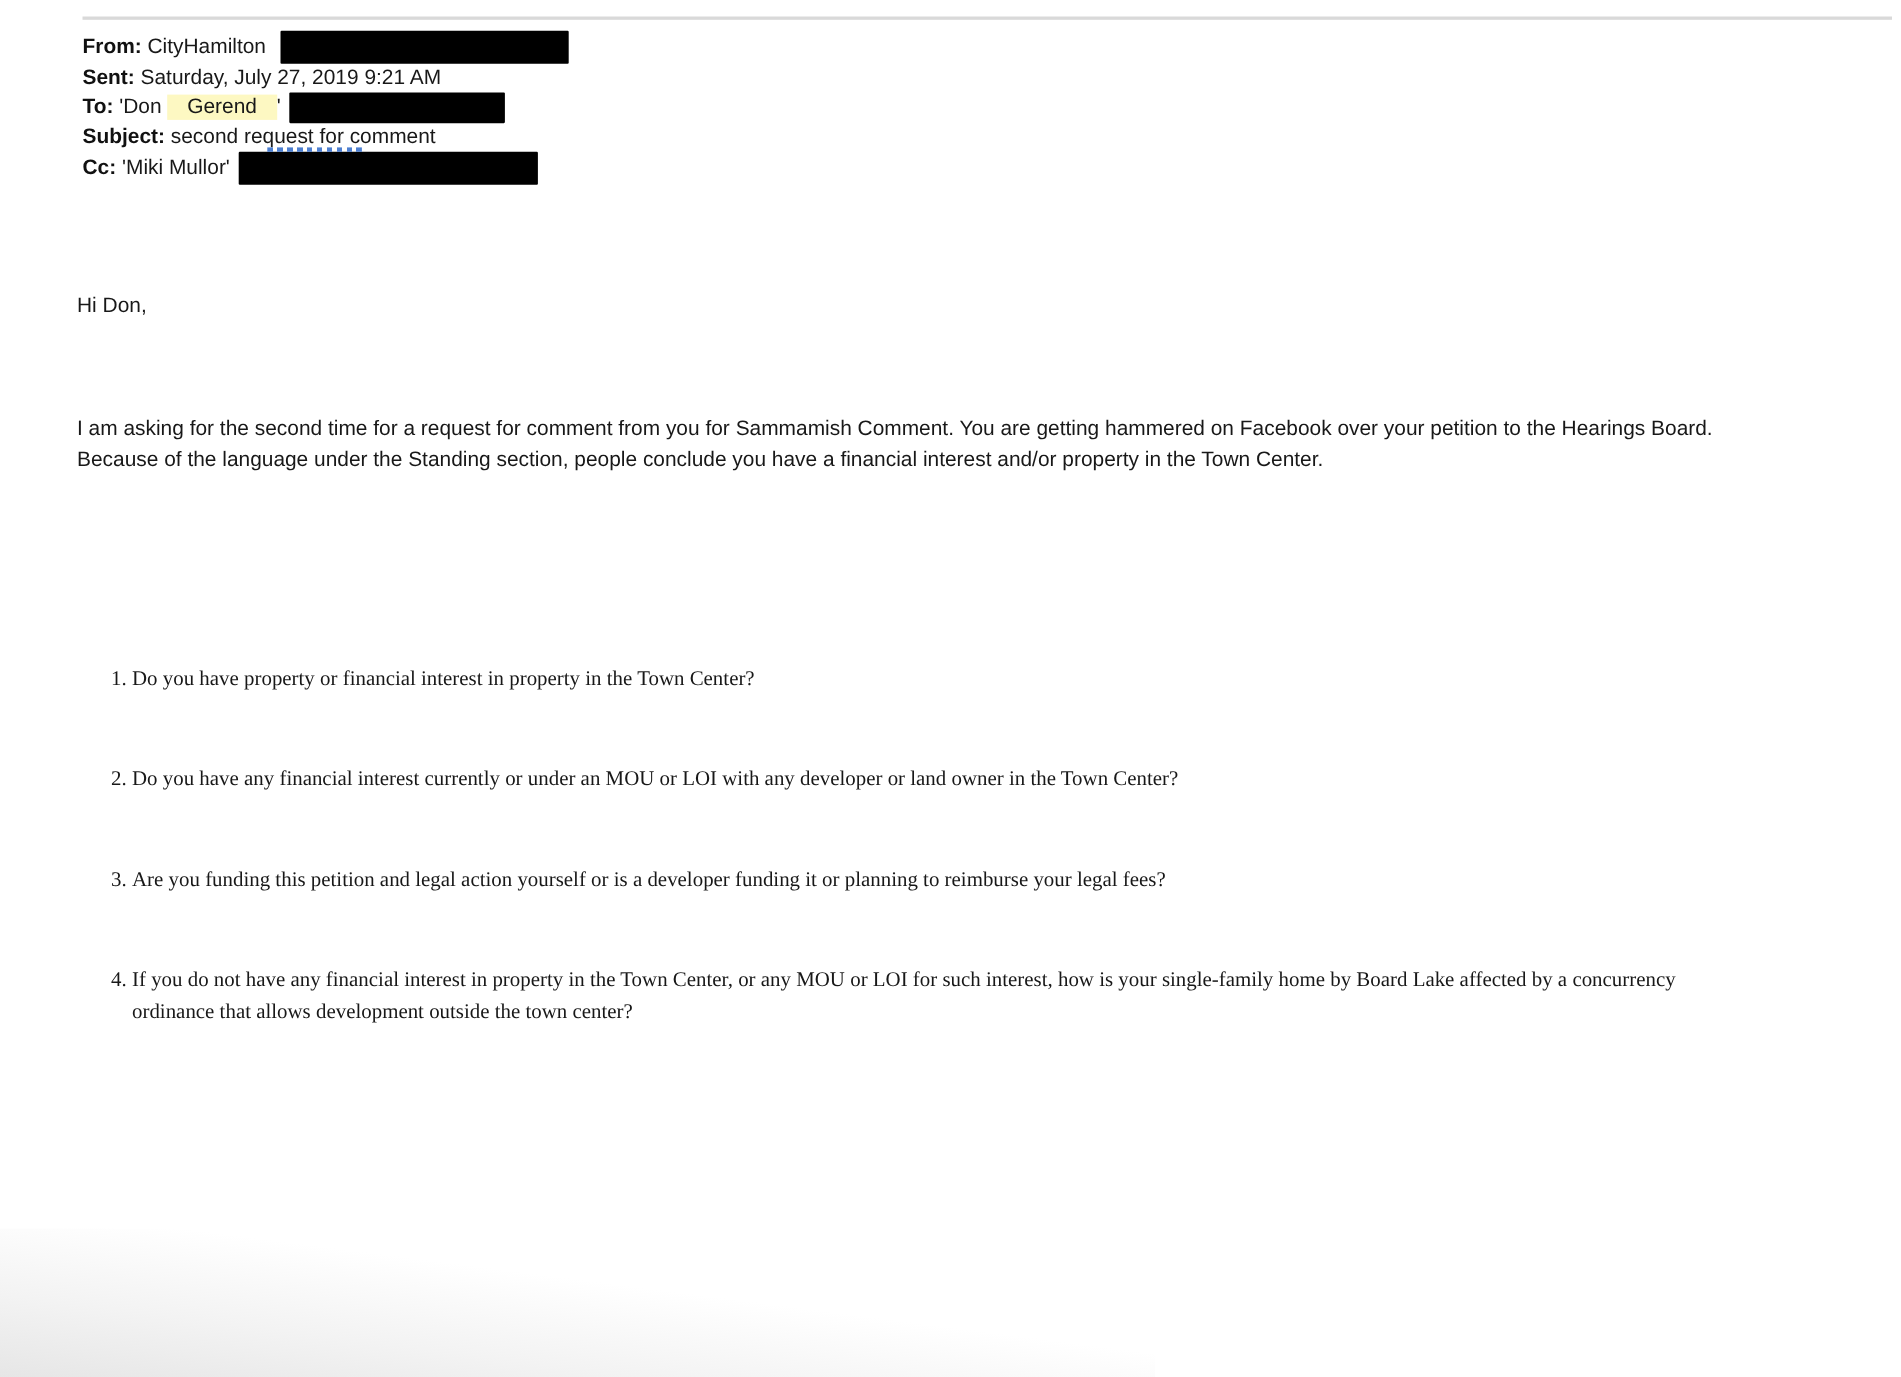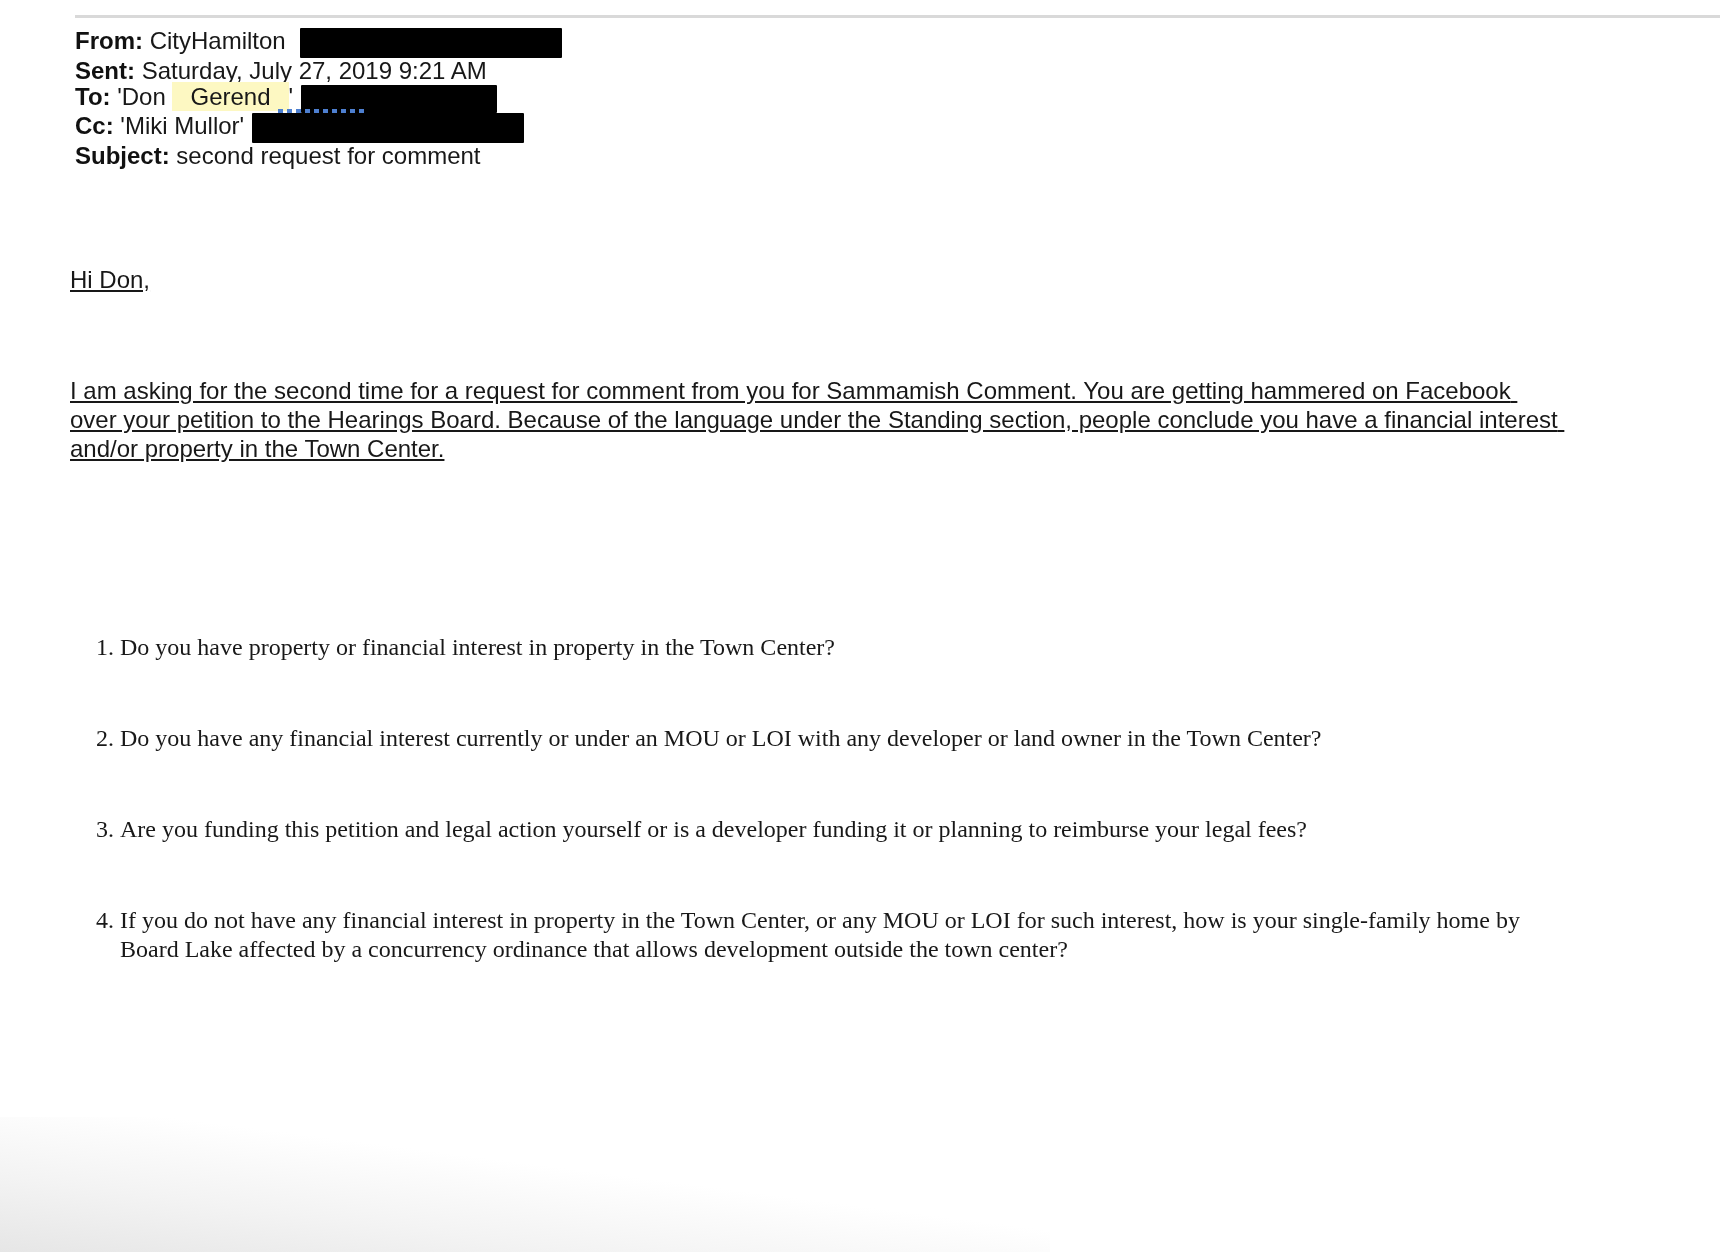--- a/index.html
+++ b/index.html
@@ -1,20 +1,20 @@
 <!DOCTYPE html>
 <html><head>
 <meta charset="utf-8">
 <style>
   * { margin:0; padding:0; box-sizing:border-box; }
   html,body { background:#fff; }
   .page {
     position:relative; width:1728px; height:1252px; overflow:hidden;
     background:#fff; font-family:"Liberation Sans","DejaVu Sans",sans-serif;
-    color:#181818; font-size:24px;
+    color:#181818; font-size:19px;
   }
   .content { position:relative; z-index:1; }
 
   
   .top-hairline { margin:15px 0 0 75px; width:1645px; height:3px; background:#d9d9d9; }
 
   
   .quoted-email { padding:10px 168px 0 70px; }
   .qheader { margin-left:5px; line-height:26px; }
   .qheader .lbl { font-weight:bold; color:#111; }
@@ -25,21 +25,21 @@
   .redact-wrap { position:relative; display:inline-block; }
   .blue-tips {
     position:absolute; top:-4px; left:34px; width:86px; height:4px;
     background:repeating-linear-gradient(90deg,#4d7fd0 0 5px, rgba(255,255,255,0) 5px 9px);
   }
   .hl { background:#fdf8c2; padding:1px 18px; }
 
   
   .qbody { margin-top:38px; line-height:29px; white-space:pre-wrap; }
   .qbody p { margin:0 0 22px 0; }
-  .qbody .para-gap { margin-bottom:24px;text-decoration:underline; }
+  .qbody .para-gap { margin-bottom:24px; }
   .qbody ol { margin:30px 0 32px 0; padding-left:50px;font-family:Liberation Serif, serif; }
   .qbody li { line-height:29px; margin-bottom:4px; }
 
   .corner-shade {
     position:absolute; left:0; bottom:0; width:1050px; height:135px; z-index:0;
     background:linear-gradient(to top right, #e6e6e6 0%, #f3f3f3 28%, rgba(255,255,255,0) 58%);
     pointer-events:none;
   }
 </style>
 </head>
@@ -49,22 +49,22 @@
   <div class="corner-shade"></div>
 
   <div class="content">
     <div class="top-hairline"></div>
 
     <section class="quoted-email">
       <div class="qheader">
         <div><span class="lbl">From:</span><span> CityHamilton </span><span class="redact" style="width:262px;height:30px;"></span></div>
         <div><span class="lbl">Sent:</span><span> Saturday, July 27, 2019 9:21 AM</span></div>
         <div><span class="lbl">To:</span><span> 'Don </span><span class="hl">Gerend</span><span>'</span><span class="redact" style="width:196px;height:28px;"></span></div>
+        <div><span class="lbl">Subject:</span><span> second request for comment</span></div>
         <div><span class="lbl">Cc:</span><span> 'Miki Mullor'</span><span class="redact-wrap"><span class="blue-tips"></span><span class="redact" style="width:272px;height:30px;"></span></span></div>
-        <div><span class="lbl">Subject:</span><span> second request for comment</span></div>
       </div>
 
       <div class="qbody">
         <p class="para-gap">Hi Don,</p>
         <p class="para-gap">I am asking for the second time for a request for comment from you for Sammamish Comment. You are getting hammered on Facebook over your petition to the Hearings Board. Because of the language under the Standing section, people conclude you have a financial interest and/or property in the Town Center.</p>
         <ol>
           <li>Do you have property or financial interest in property in the Town Center?</li>
           <li>Do you have any financial interest currently or under an MOU or LOI with any developer or land owner in the Town Center?</li>
           <li>Are you funding this petition and legal action yourself or is a developer funding it or planning to reimburse your legal fees?</li>
           <li>If you do not have any financial interest in property in the Town Center, or any MOU or LOI for such interest, how is your single-family home by Board Lake affected by a concurrency ordinance that allows development outside the town center?</li>

